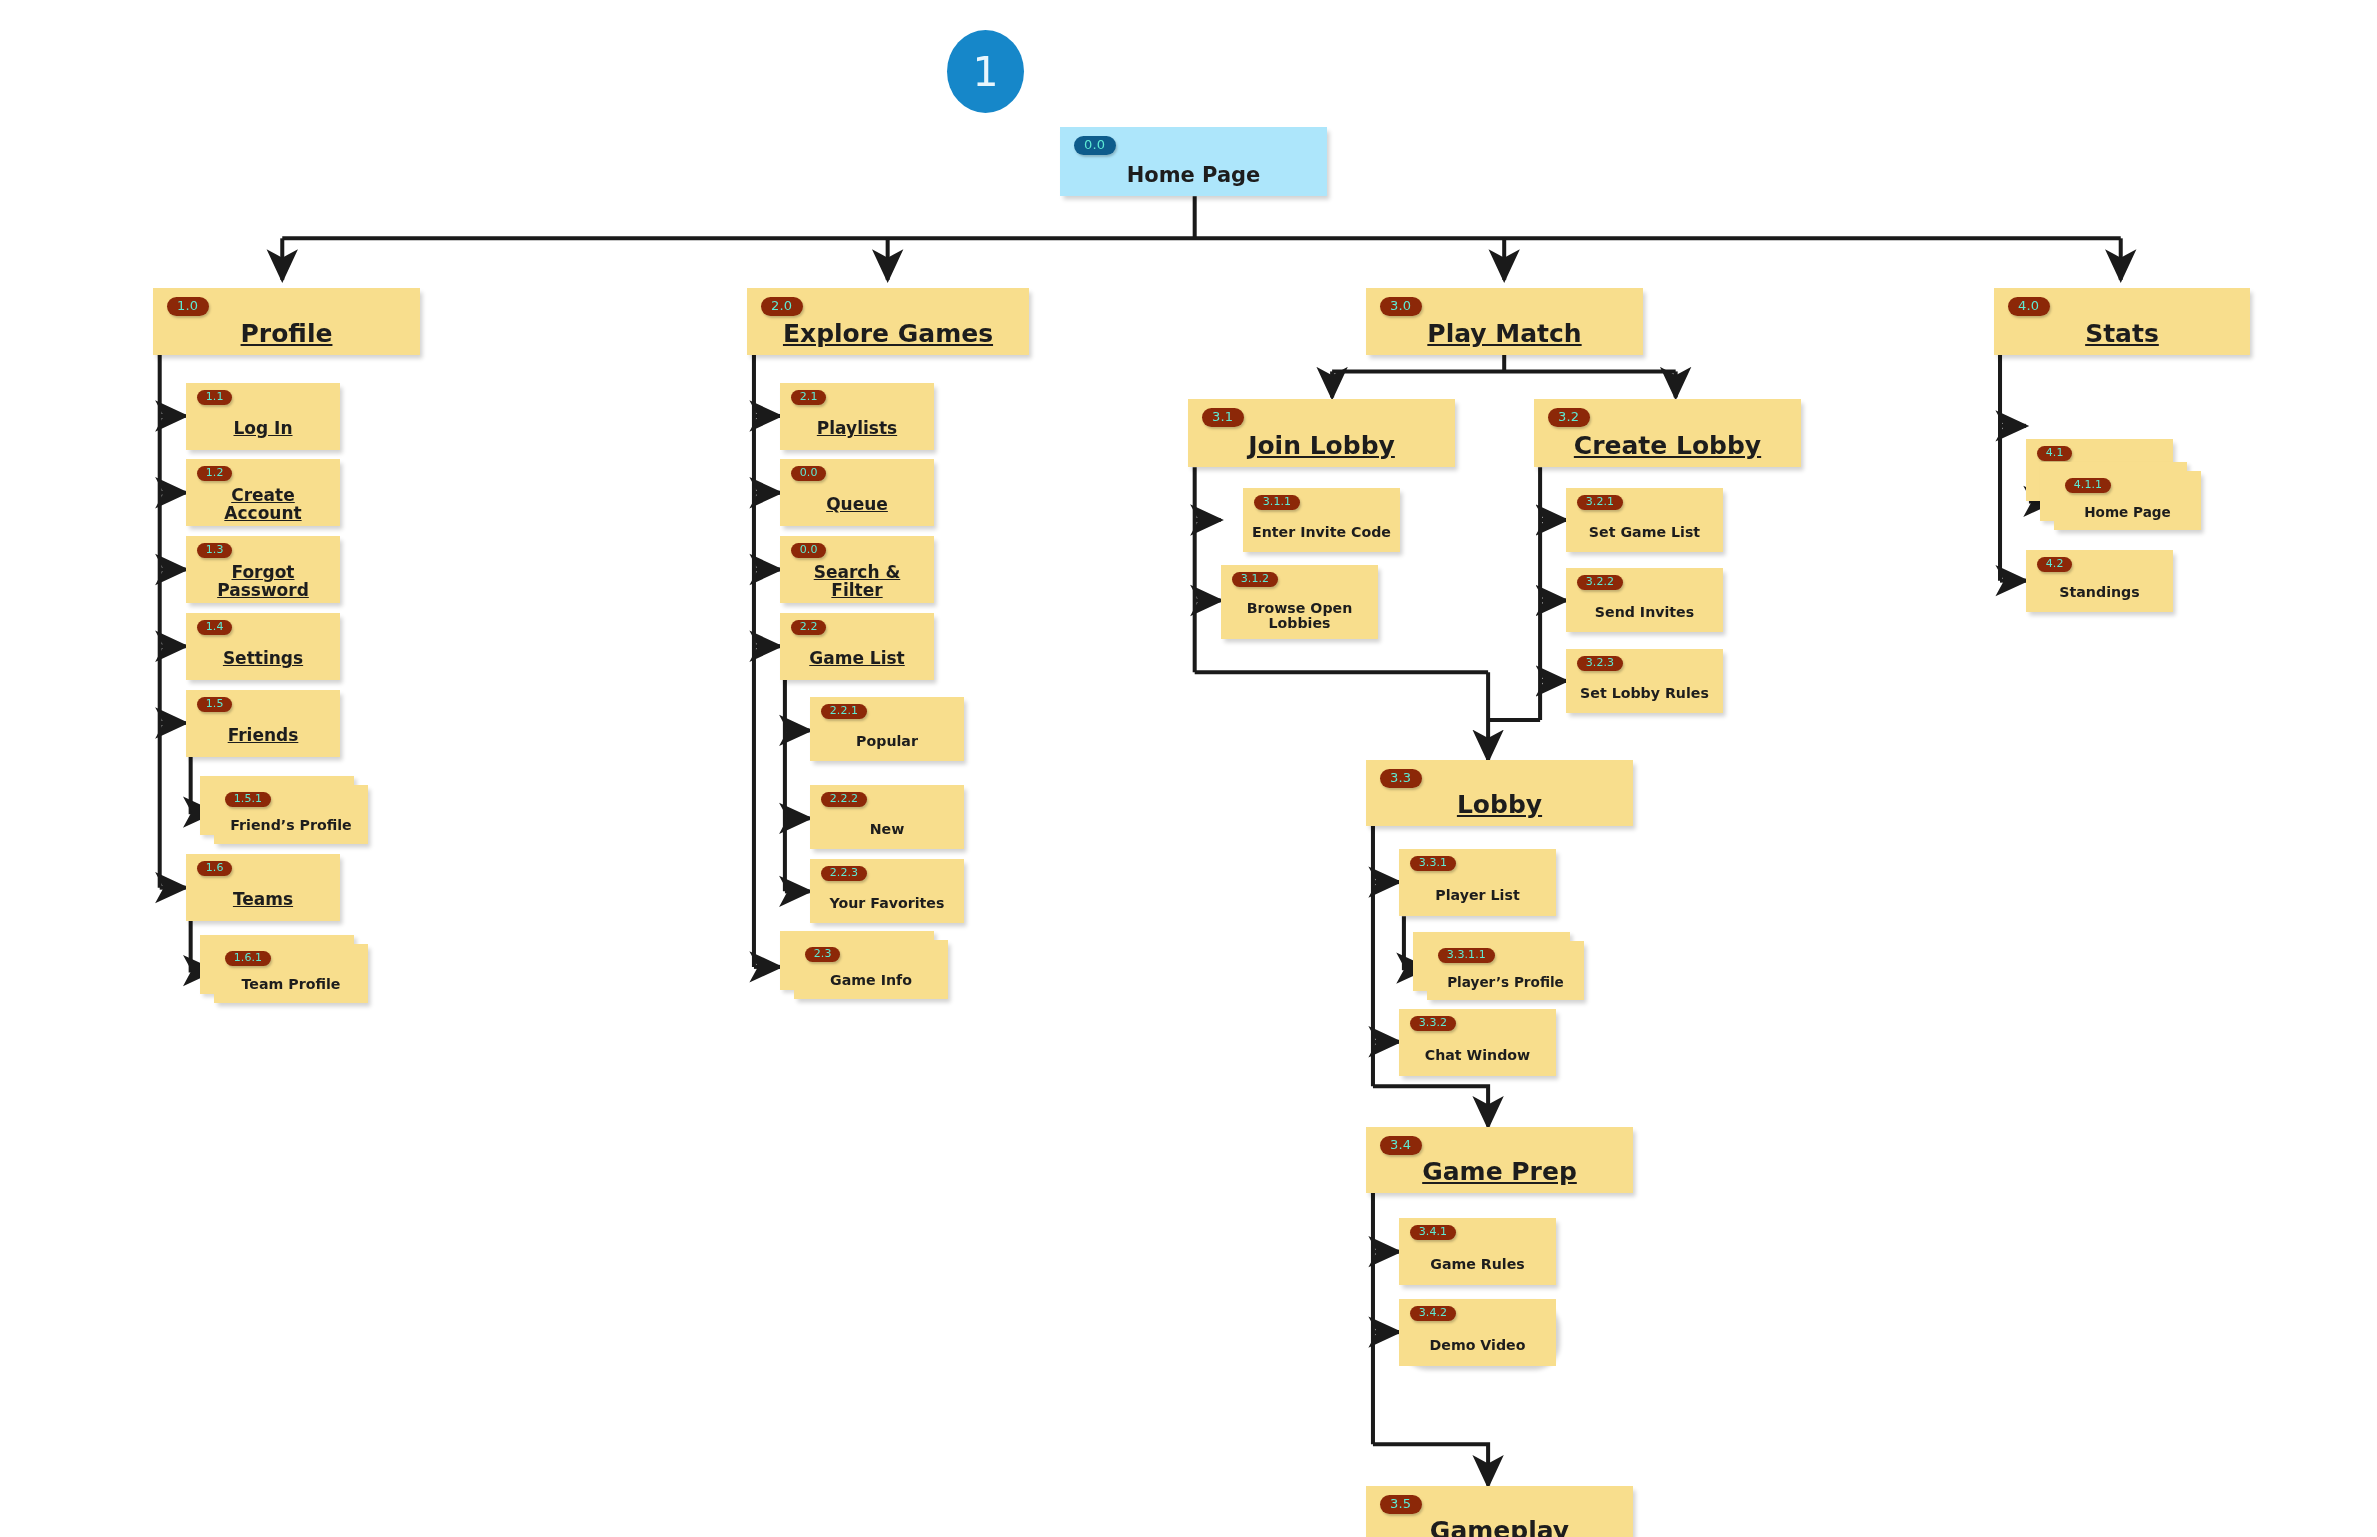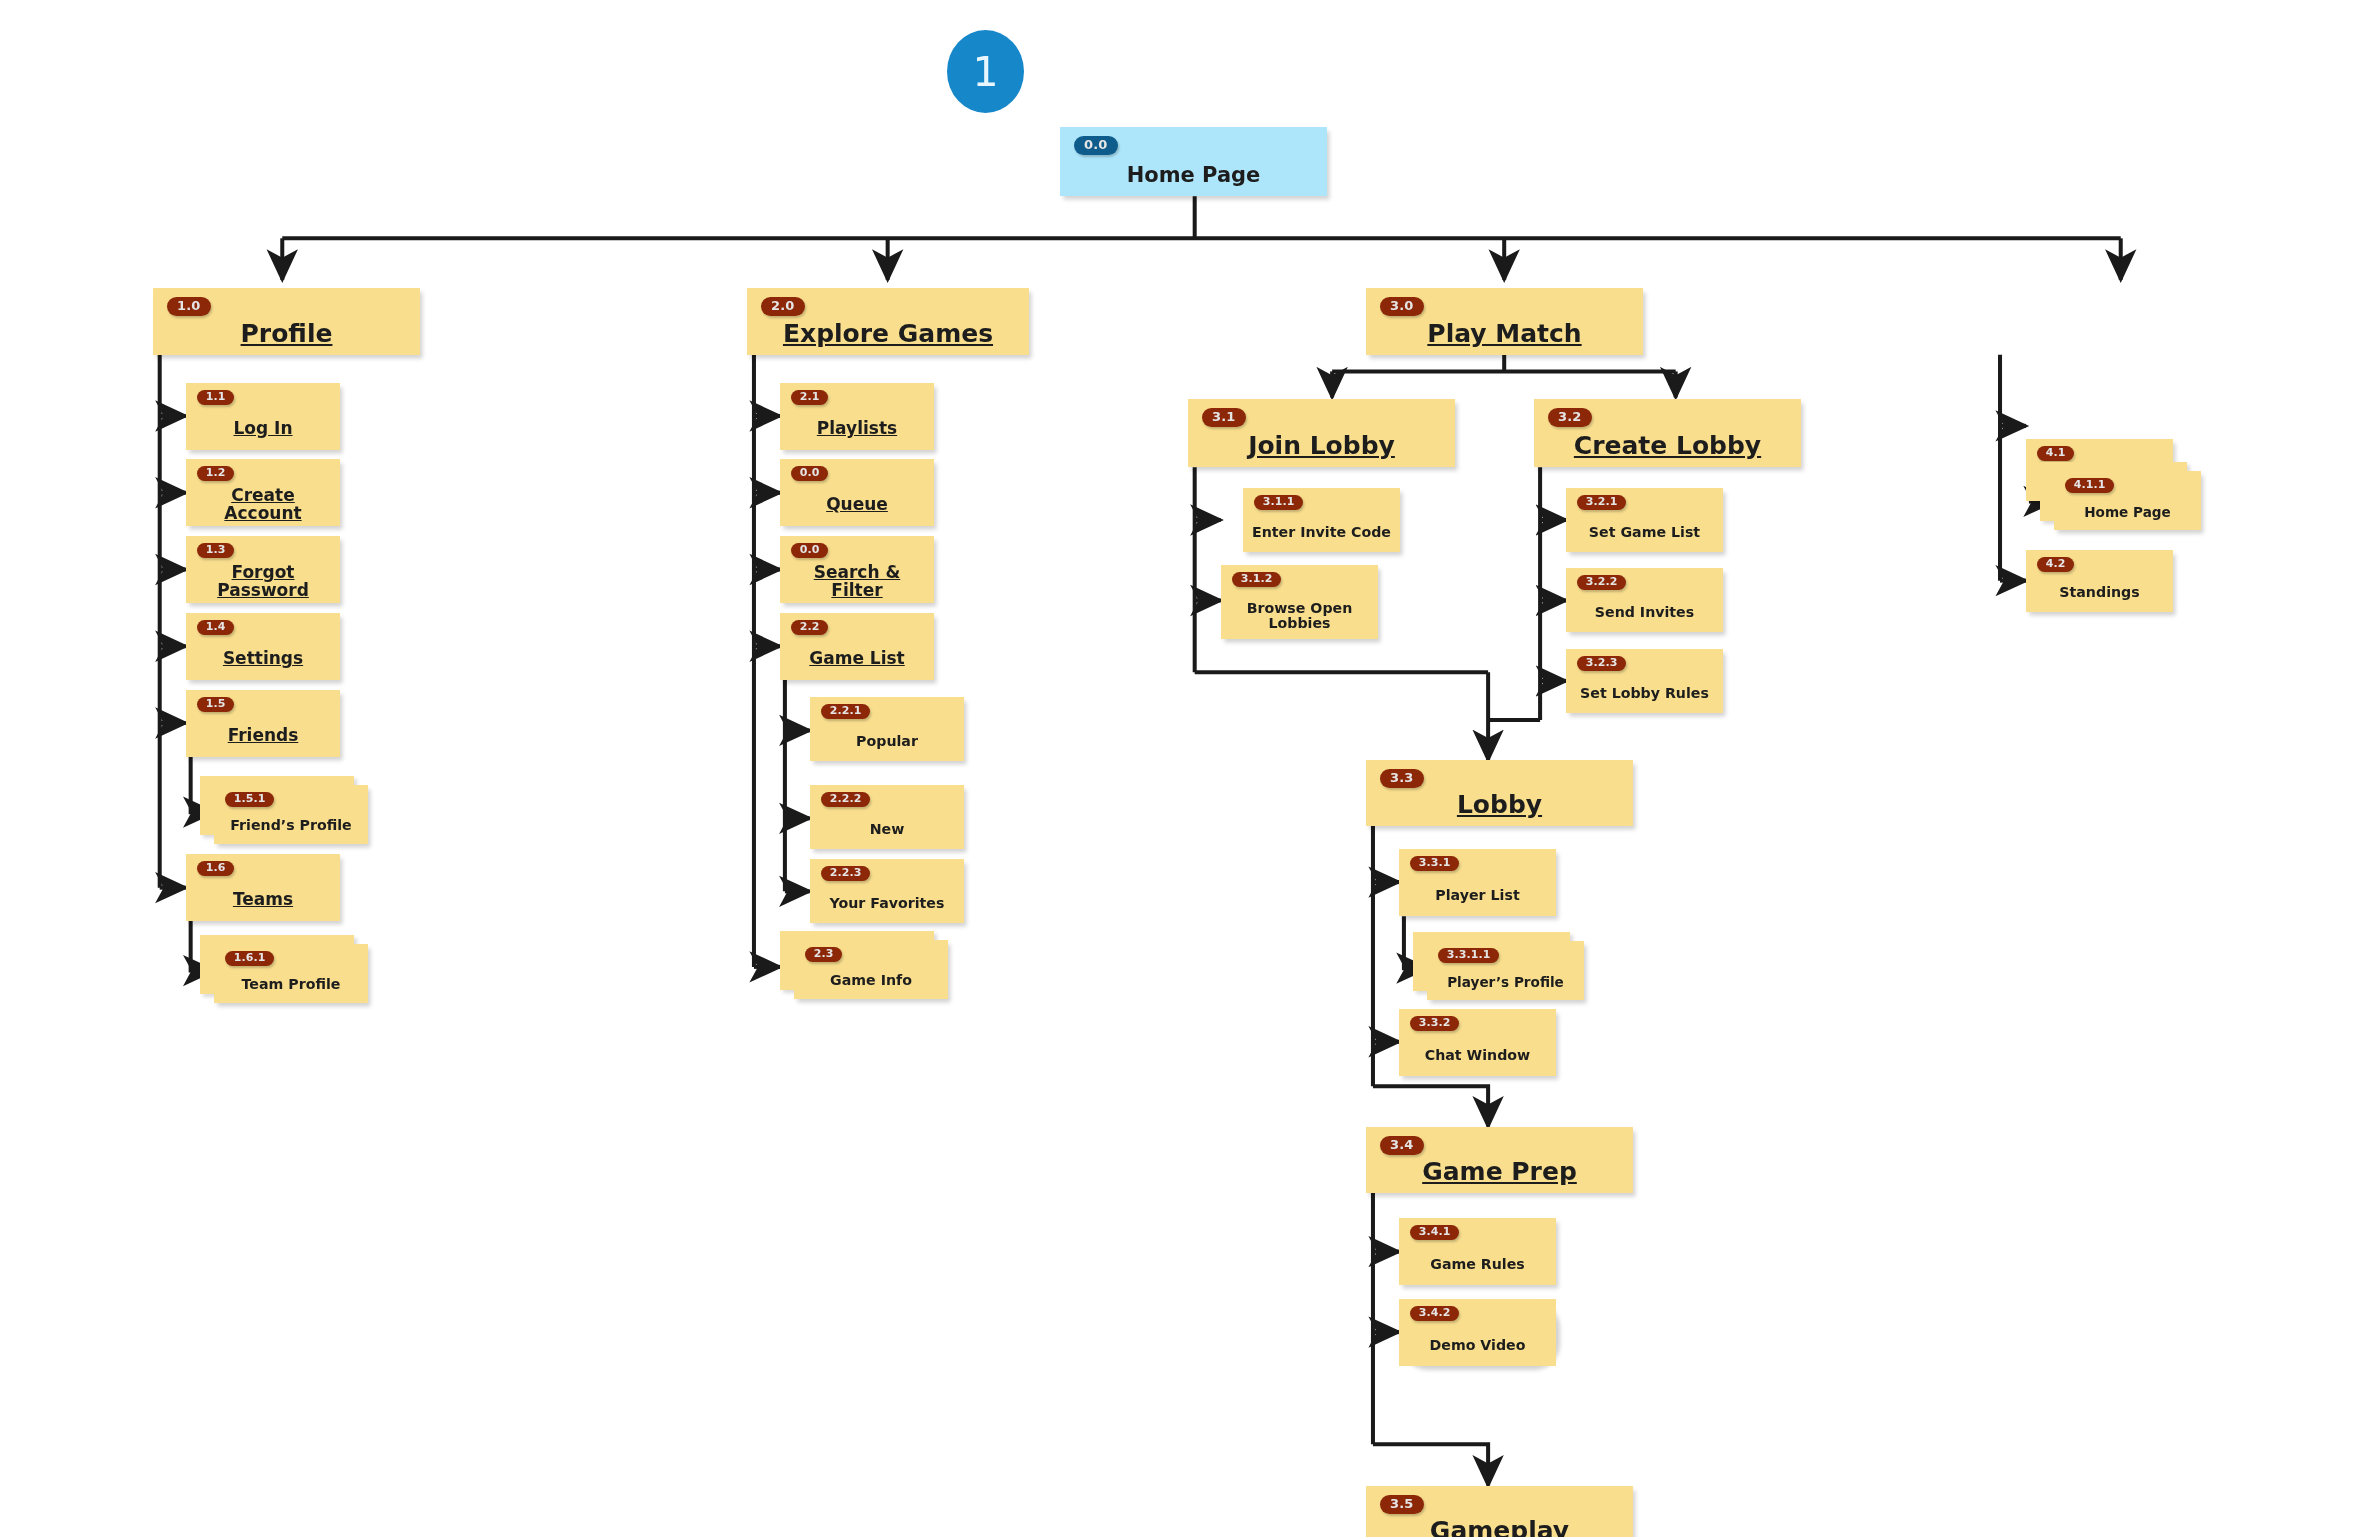--- a/index.html
+++ b/index.html
@@ -36,26 +36,26 @@
   .node.stacked .ghost{
     position:absolute;
     left:-13.6px;top:-8.7px;right:13.6px;bottom:8.7px;
     background:#F8DE8D;
     box-shadow:2.5px 3.1px 3.7px rgba(0,0,0,0.15);
   }
   .node .badge{
     position:absolute;
     left:13.6px;top:8.7px;
     background:#8C2808;
-    color:#e5e5e5;
+    color:#5eead4;
     border-radius:619px;
     padding:1.9px 10.5px 3.1px 10.5px;
     font-size:13px;
     line-height:1.08;
-    font-weight:700;
+    font-weight:400;
     letter-spacing:0.1px;
     box-shadow:1.2px 1.9px 2.5px rgba(0,0,0,0.22);
     white-space:nowrap;
   }
   .node.blue .badge{background:#0E5C8C;}
   .node .title{
     position:absolute;
     left:0;right:0;
     bottom:0;
     height:62%;
@@ -378,20 +378,25 @@
     <div class="badge">3.4.2</div>
     <div class="title">Demo Video</div>
   </div>
 
   <div class="node lvl1" style="left:1366px;top:1486px;width:267px;height:66px;">
     <div class="body"></div>
     <div class="badge">3.5</div>
     <div class="title">Gameplay</div>
   </div>
 
+  <div class="node lvl1" style="left:1994px;top:288px;width:256px;height:67px;">
+    <div class="body"></div>
+    <div class="badge">4.0</div>
+    <div class="title">Stats</div>
+  </div>
 
   <div class="node lvl3" style="left:2026px;top:395px;width:147px;height:62px;margin-top:44px;">
     <div class="body"></div>
     <div class="badge">4.1</div>
     <div class="title">Recent Games</div>
   </div>
 
   <div class="node lvl4 stacked" style="left:2054px;top:471px;width:147px;height:59px;">
     <div class="ghost"></div>
     <div class="body"></div>

